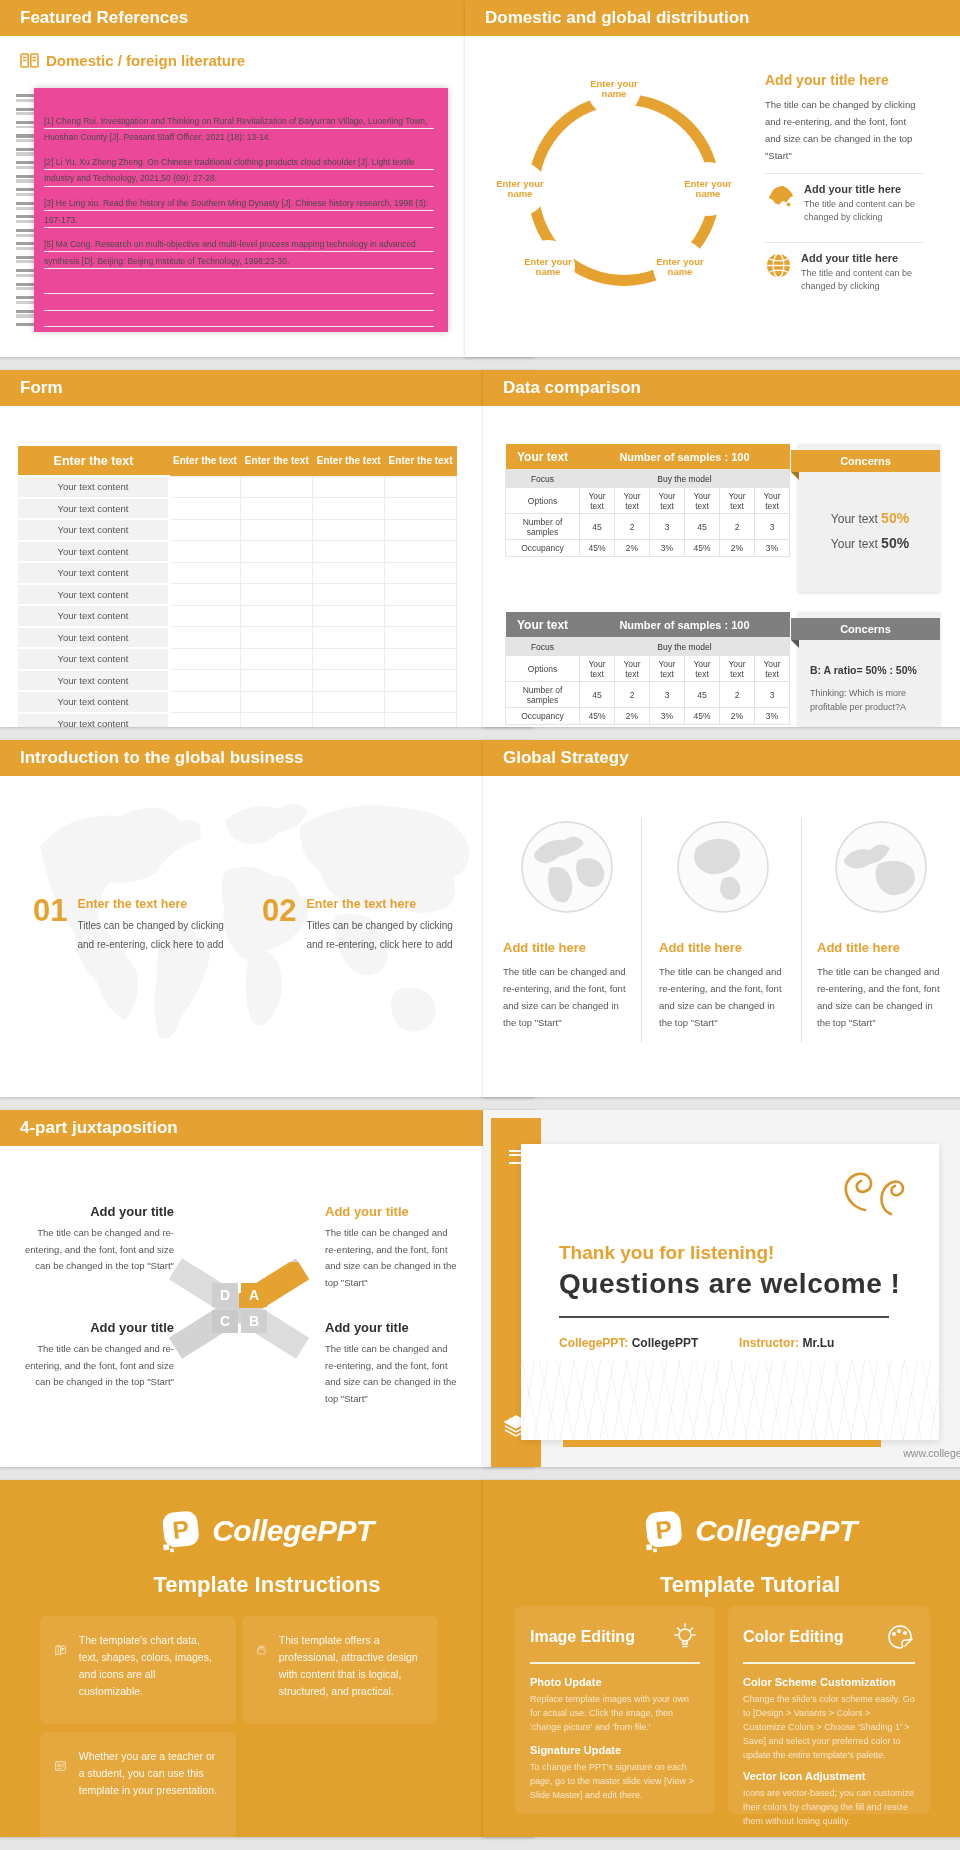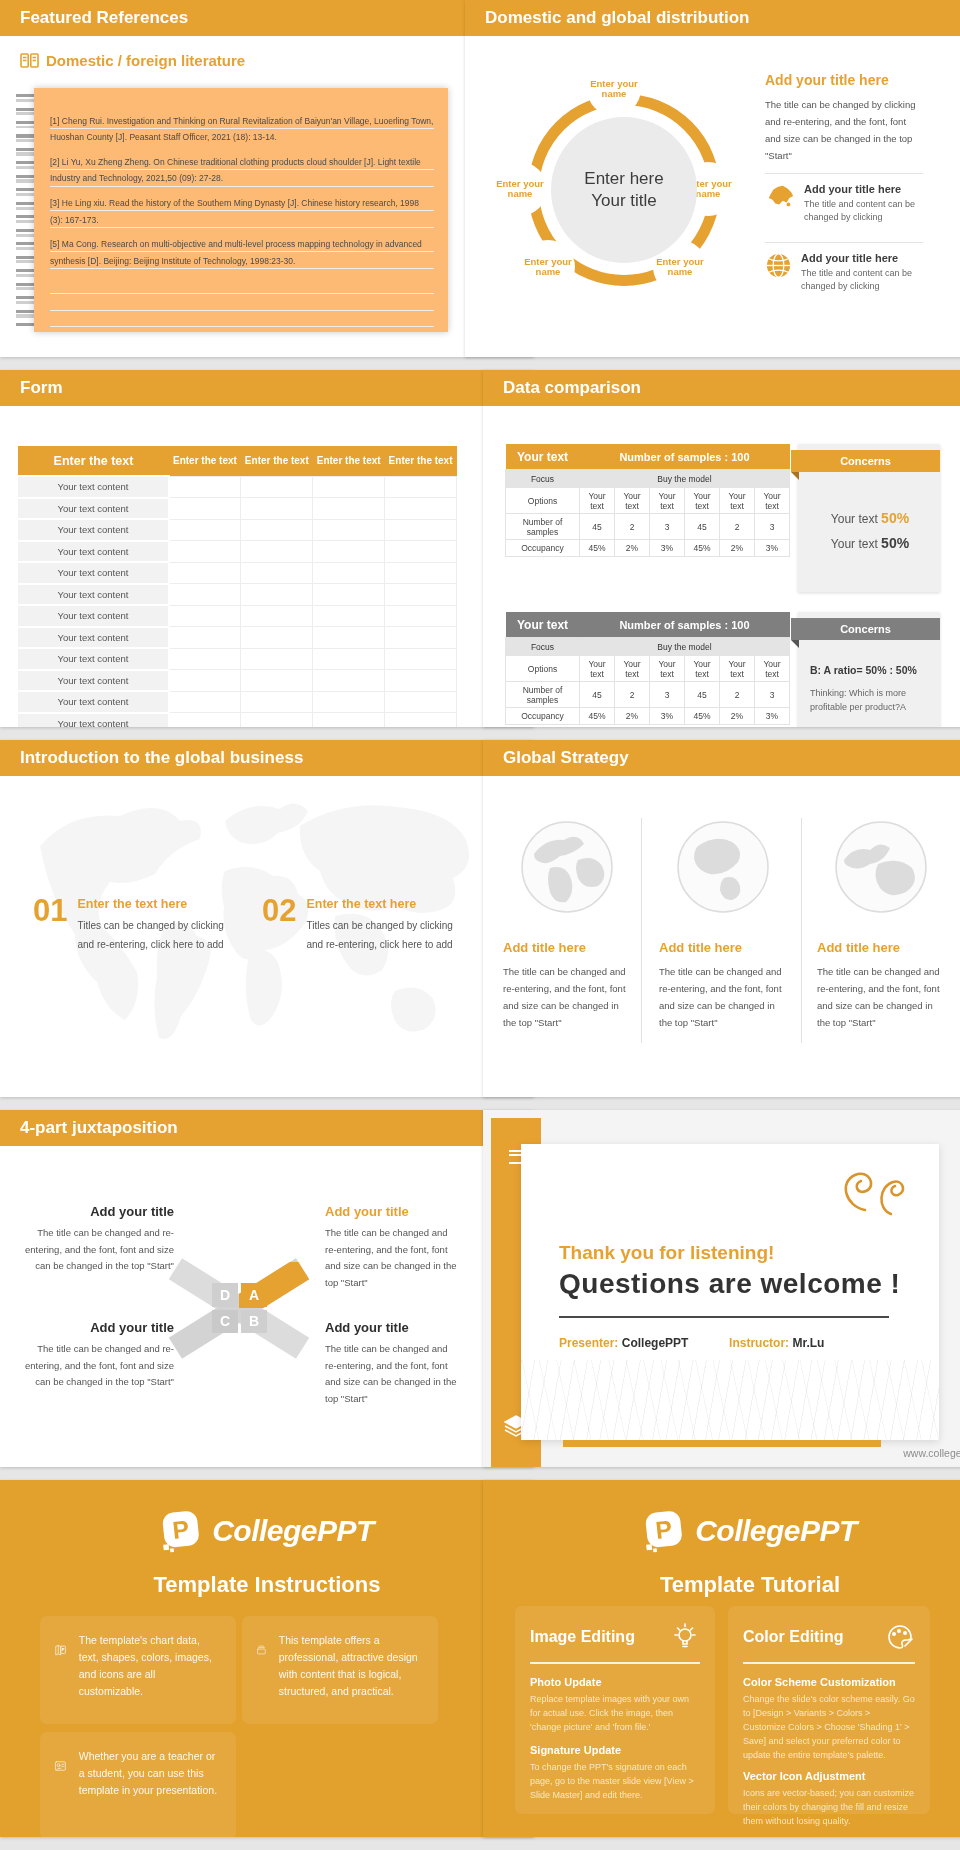--- a/index.html
+++ b/index.html
@@ -5,21 +5,21 @@
   html,body{margin:0;padding:0;}
   body{width:960px;height:1850px;background:#e6e6e6;font-family:"Liberation Sans",sans-serif;position:relative;}
   .slide{position:absolute;width:534px;height:357px;background:#fff;box-shadow:0 1px 3px rgba(0,0,0,.18);overflow:hidden;}
   .tbar{height:36px;background:#e6a230;color:#fff;font-weight:bold;font-size:17px;line-height:36px;padding-left:20px;}
   .pagenum{position:absolute;right:16px;bottom:9px;color:#9a9a9a;font-size:10px;}
   
   .lit-head{position:absolute;left:20px;top:52px;display:flex;align-items:center;gap:7px;color:#e6a230;font-weight:bold;font-size:15px;}
   .spiral{position:absolute;left:16px;top:94px;width:24px;height:234px;
     background-image:repeating-linear-gradient(to bottom,#9f9f9f 0 3px,transparent 3px 13.5px),
       repeating-linear-gradient(to bottom,transparent 0 4.5px,#cfcfcf 4.5px 7.5px,transparent 7.5px 13.5px);}
-  .ref-card{position:absolute;left:34px;top:88px;width:414px;height:244px;background:#fdba74;box-shadow:0 0 7px rgba(0,0,0,.22);padding:16px 14px 0 16px;box-sizing:border-box;}
+  .ref-card{position:absolute;left:34px;top:88px;width:414px;height:244px;background:#ec4899;box-shadow:0 0 7px rgba(0,0,0,.22);padding:16px 14px 0 10px;box-sizing:border-box;}
   .ref-line{font-size:8.5px;line-height:16.4px;color:#4a4a4a;
     background-image:repeating-linear-gradient(to bottom,transparent 0 15.4px,#ececec 15.4px 16.4px);}
   .ref-rules{height:49px;background-image:repeating-linear-gradient(to bottom,transparent 0 15.4px,#ececec 15.4px 16.4px);}
   
   .gear{position:absolute;left:28px;top:62px;width:260px;height:258px;}
   .gear-ring{position:absolute;left:35px;top:32px;width:170px;height:170px;border:11px solid #e6a230;border-radius:50%;}
   .gear-center{position:absolute;left:58px;top:55px;width:146px;height:146px;border-radius:50%;background:#ebebeb;display:flex;flex-direction:column;align-items:center;justify-content:center;color:#3c3c3c;font-size:17px;line-height:22px;}
   .gear-node{position:absolute;width:54px;height:54px;border-radius:50%;background:#fff;color:#e6a230;font-weight:bold;font-size:9.5px;line-height:10.5px;display:flex;align-items:center;justify-content:center;text-align:center;}
   .n-top{left:94px;top:0px;}.n-left{left:0px;top:100px;}.n-right{left:188px;top:100px;}
   .n-sw{left:28px;top:178px;}.n-se{left:160px;top:178px;}
@@ -150,24 +150,20 @@
 
 <div class="slide" style="left:465px;top:0;">
   <div class="tbar"><span>Domestic and global distribution</span></div>
   <div class="gear">
     <div class="gear-ring"></div>
     <div class="gear-node n-top">Enter your name</div>
     <div class="gear-node n-left">Enter your name</div>
     <div class="gear-node n-right">Enter your name</div>
     <div class="gear-node n-sw">Enter your name</div>
     <div class="gear-node n-se">Enter your name</div>
-    <div class="gear-center">
-      <span>Enter here</span>
-      <span>Your title</span>
-    </div>
   </div>
   <div class="s23-right">
     <h3 class="s23-h" style="font-size:14px;margin:0 0 8px 0;">Add your title here</h3>
     <p class="s23-p">The title can be changed by clicking and re-entering, and the font, font and size can be changed in the top "Start"</p>
     <div class="s23-item">
       <span>
         <svg width="30" height="26" viewBox="0 0 32 26">
             <path fill="#e6a230" d="M6,11 L9,6 L14,3 L19,2 L24,5 L28,9 L30,13 L26,15 L23,20 L19,18 L15,22 L11,21 L8,17 L4,15 Z"></path>
             <circle cx="25" cy="22" r="2" fill="#e6a230"></circle>
           </svg>
@@ -521,21 +517,21 @@
     <svg style="position:absolute;right:28px;top:22px;" width="76" height="52" viewBox="0 0 76 52">
       <g fill="none" stroke="#d9952b" stroke-width="2.6" stroke-linecap="round">
         <path d="M30,44 C10,40 4,16 20,9 C34,3 42,20 31,25 C22,29 18,18 26,15"></path>
         <path d="M56,48 C42,43 44,20 58,16 C68,13 72,26 63,29 C56,31 54,22 60,20"></path>
       </g>
     </svg>
     <div class="ty1">Thank you for listening!</div>
     <div class="ty2">Questions are welcome !</div>
     <div class="tyline"></div>
     <div class="tyrow">
-      <span class="ol">Presenter:</span>
+      <span class="ol">CollegePPT:</span>
       <span>CollegePPT</span>
       <span style="display:inline-block;width:34px;"></span>
       <span class="ol">Instructor:</span>
       <span>Mr.Lu</span>
     </div>
     <div class="mesh"></div>
   </div>
   <div class="s29-strip"></div>
   <div class="s29-url">www.collegeppt.com</div>
 </div>

